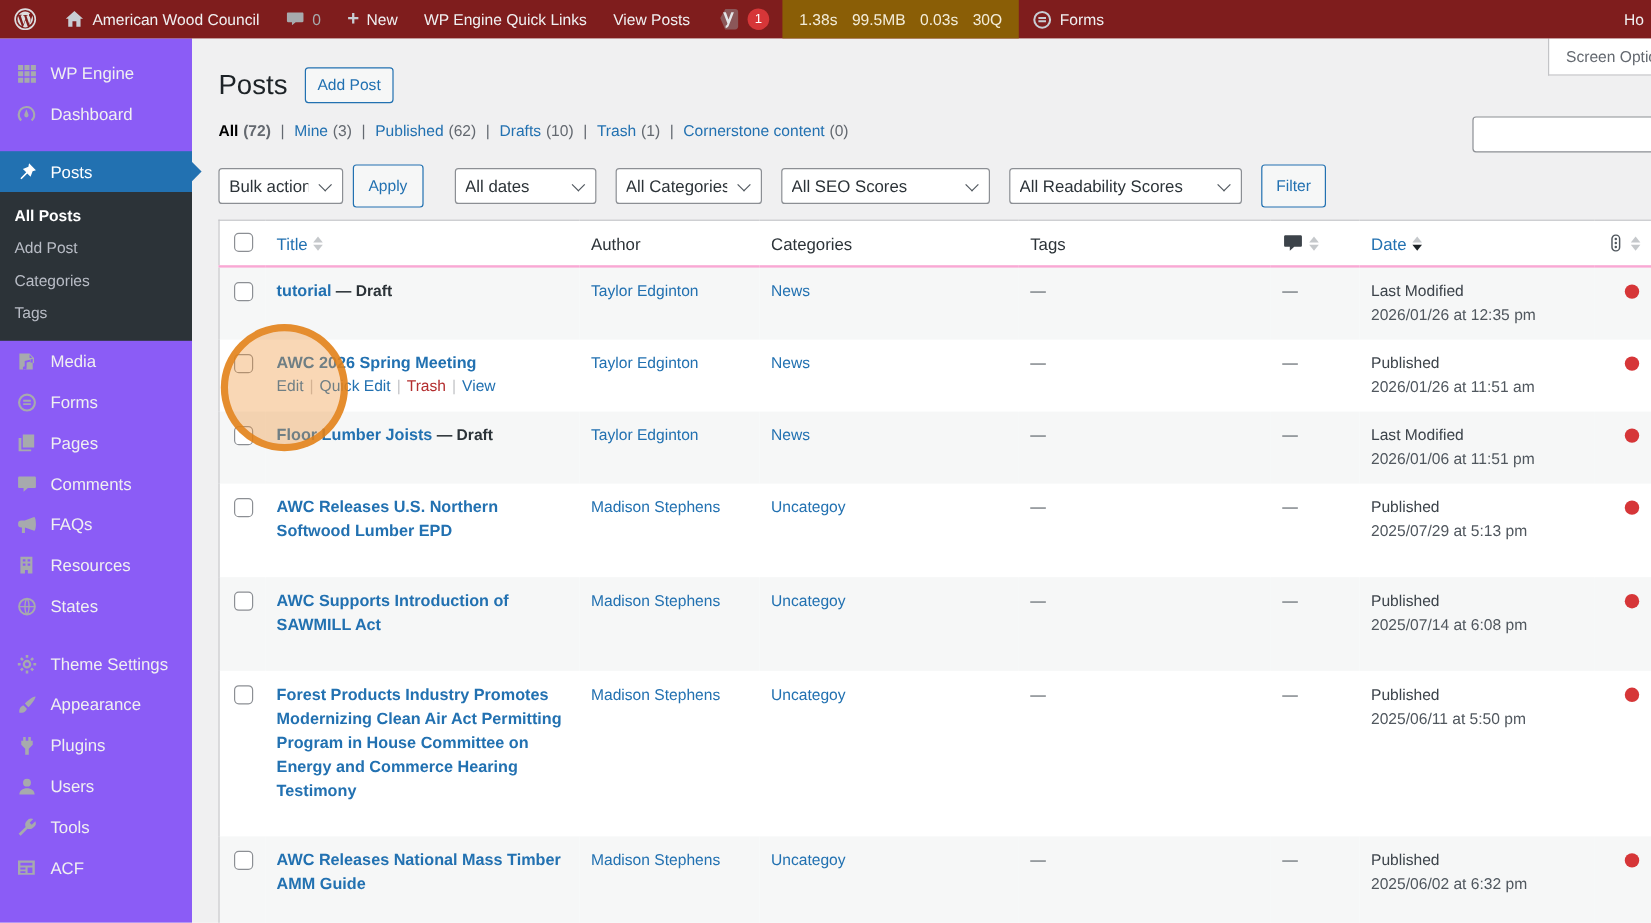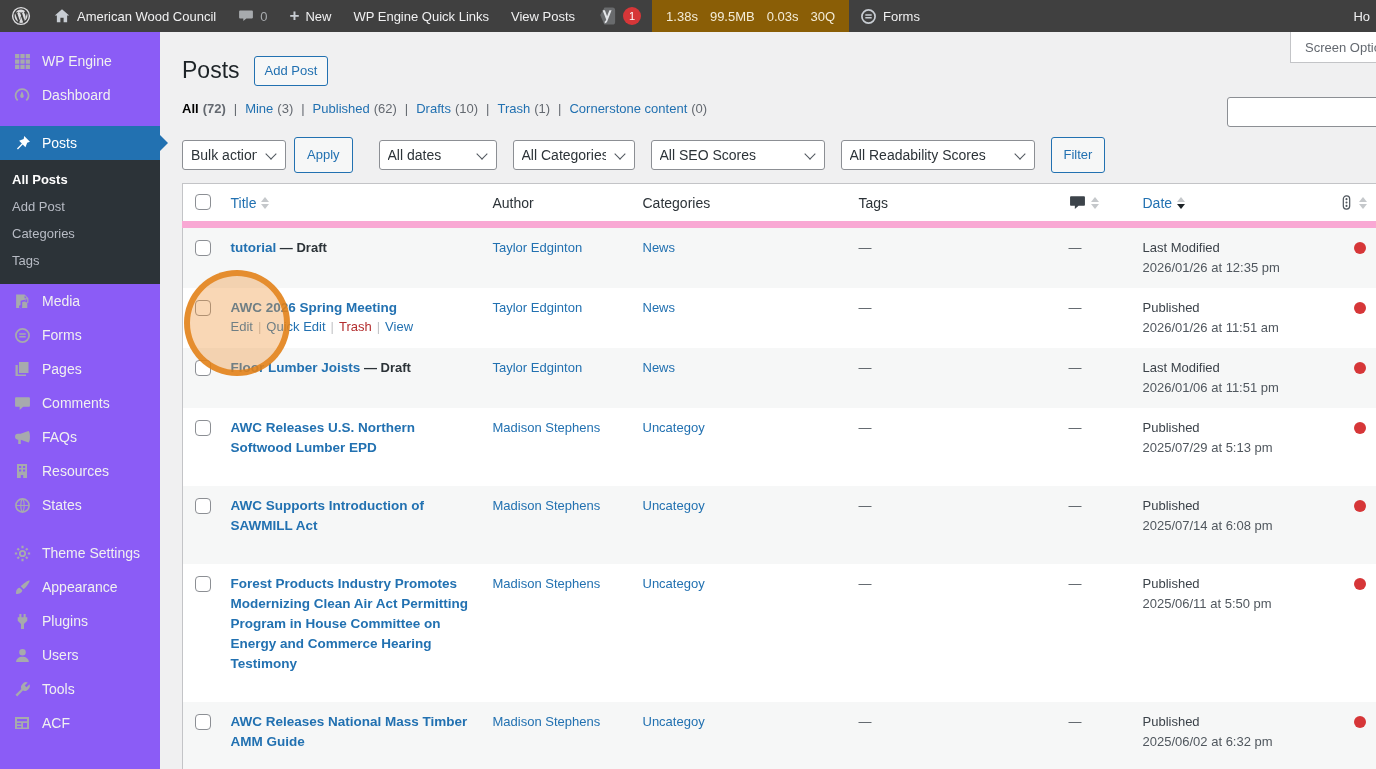--- a/index.html
+++ b/index.html
@@ -5,21 +5,21 @@
   * { box-sizing: border-box; margin: 0; padding: 0; }
   html,body { width:1376px; height:769px; overflow:hidden; }
   body {
     font-family:"Liberation Sans","DejaVu Sans",sans-serif;
     font-size:13px; color:#3c434a; background:#f0f0f1; position:relative;
   }
   a { text-decoration:none; cursor:pointer; }
 
   
   #adminbar { position:absolute; top:0; left:0; width:100%; height:32px;
-    background:#404040; color:#f0f0f1; display:flex; align-items:stretch; z-index:90; }
+    background:#7f1d1d; color:#f0f0f1; display:flex; align-items:stretch; z-index:90; }
   .ab-item { display:flex; align-items:center; gap:6px; padding:0 11px; height:32px;
     color:#f0f0f1; font-size:13px; white-space:nowrap; }
   .ab-item svg { display:block; }
   .ab-count { color:#a7aaad; }
   .ab-plus { font-size:17px; font-weight:bold; line-height:1; margin-top:-2px; color:#c8cdd3; }
   .ab-qm { background:#8a5e06; color:#f3ecd8; gap:12px; padding:0 14px; font-size:13px; }
   .ab-badge { background:#d63638; color:#fff; border-radius:50%; width:18px; height:18px;
     display:flex; align-items:center; justify-content:center; font-size:11px; }
   .ab-spacer { flex:1; }
   .ab-howdy { padding-right:6px; }
@@ -68,21 +68,21 @@
   .sel.w-cats { width:122px; margin-left:8px; }
   .sel.w-seo { width:174px; margin-left:8px; }
   .sel.w-read { width:194px; margin-left:8px; }
   .tablenav .button { padding:8px 12px; }
   #filter-btn { margin-left:8px;text-align:right; }
 
   
   table.posts { margin-top:10px; width:1210px; border-collapse:collapse; background:#fff;
     border:1px solid #c3c4c7; table-layout:fixed; }
   thead th { text-align:left; font-weight:400; font-size:14px; color:#2c3338;
-    padding:8px 10px; border-bottom:7px solid #f9a8d4; }
+    padding:8px 10px; border-bottom:2px solid #f9a8d4; }
   thead th a { color:#2271b1; display:inline-flex; align-items:center; gap:5px; }
   tbody tr:nth-child(odd) { background:#f6f7f7; }
   td { padding:10px 10px 10px; vertical-align:top; font-size:13px; line-height:20px; color:#50575e; }
   td.cb, th.cb { padding-left:12px; }
   .row-title { color:#2271b1; font-weight:bold; font-size:13.5px; }
   .post-state { color:#2c3338; font-weight:bold; }
   td a.cell-link { color:#2271b1; }
   .row-actions { height:18px; font-size:13px; line-height:18px; visibility:hidden; white-space:nowrap; }
   .row-actions.shown { visibility:visible; }
   .row-actions a { color:#2271b1; }

